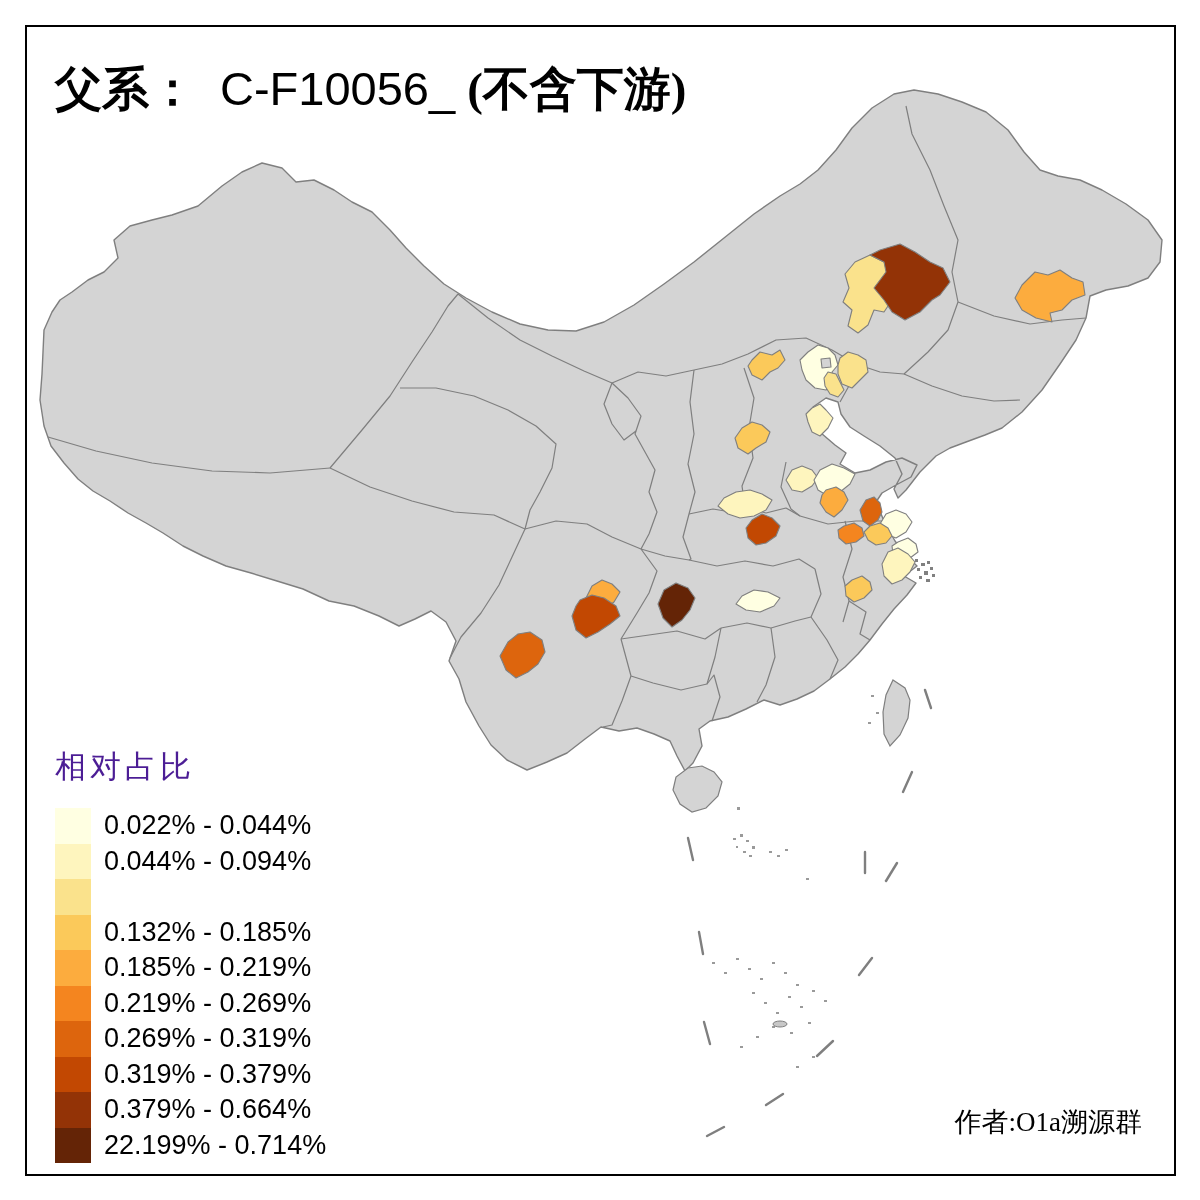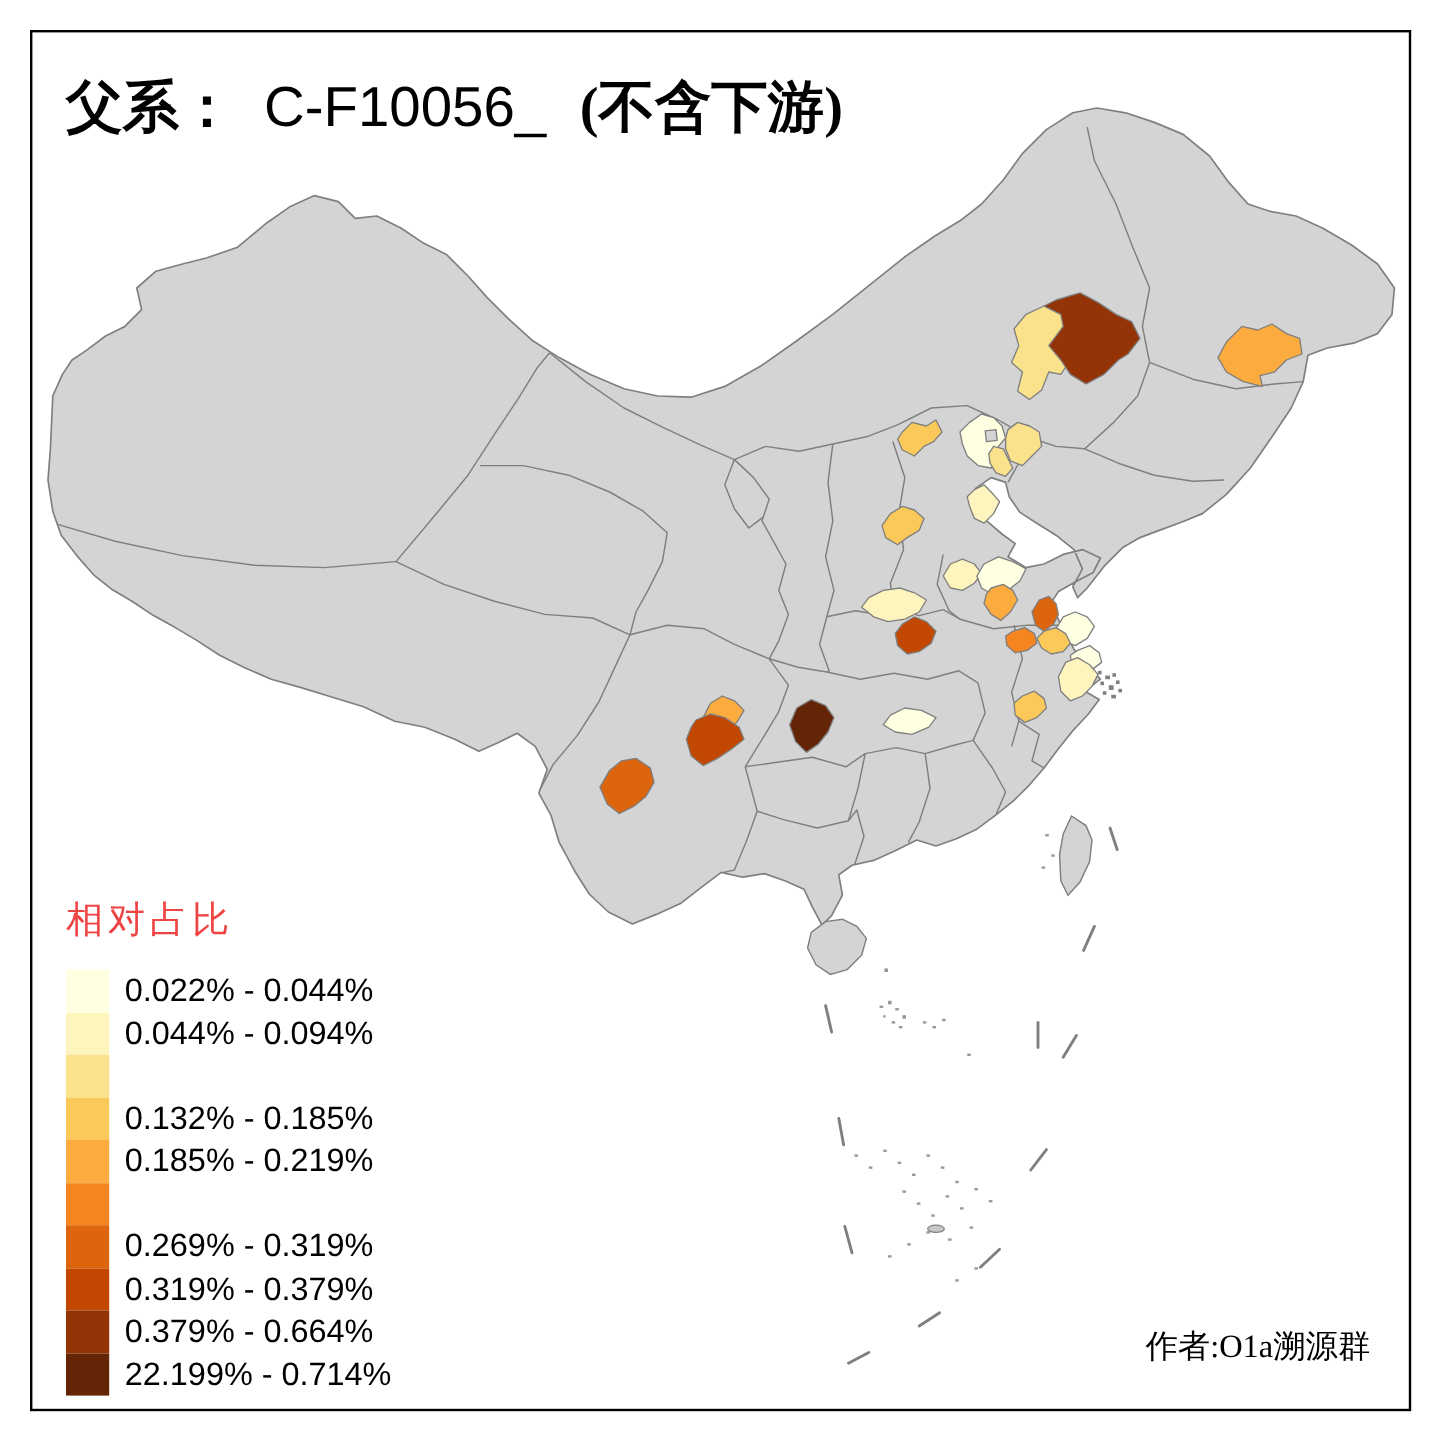--- a/index.html
+++ b/index.html
@@ -4,23 +4,23 @@
 <style>
   html,body{margin:0;padding:0;background:#ffffff;}
   .canvas{position:relative;width:1200px;height:1200px;background:#ffffff;overflow:hidden;
           font-family:"Liberation Sans",sans-serif;}
   .frame{position:absolute;left:25px;top:25px;width:1151px;height:1151px;
          border:2px solid #000;box-sizing:border-box;background:#fff;}
   .map-svg{position:absolute;left:0;top:0;width:1200px;height:1200px;}
   .page-title{position:absolute;left:55px;top:58px;font-size:47px;color:#000;white-space:nowrap;}
   .page-title .cjk{font-family:Liberation Serif, serif;font-weight:600;}
   .page-title .code{font-family:"Liberation Sans",sans-serif;font-weight:400;margin-left:24px;}
-  .page-title .suffix{font-family:"Liberation Serif",serif;font-weight:600;margin-left:28px;}
+  .page-title .suffix{font-family:"Liberation Serif",serif;font-weight:600;margin-left:12px;}
   .legend{position:absolute;left:55px;top:746px;}
-  .legend-title{font-family:"Liberation Serif",serif;font-size:31px;color:#ef4444;margin-bottom:20px;letter-spacing:4px;}
+  .legend-title{font-family:"Liberation Serif",serif;font-size:31px;color:#4c1d95;margin-bottom:20px;letter-spacing:4px;}
   .legend-rows{display:flex;flex-direction:column;text-align:center;}
   .legend-row{display:flex;align-items:center;height:35.5px;}
   .legend-swatch{width:36px;height:35.5px;flex:0 0 36px;}
   .legend-label{margin-left:13px;font-size:27px;color:#000;white-space:nowrap;}
   .author{position:absolute;right:58px;top:1104px;font-size:27px;color:#000;
           font-family:"Liberation Serif",serif;}
 </style>
 </head>
 <body>
 
@@ -191,20 +191,21 @@
       <div class="legend-row">
           <span class="legend-swatch" style="background: rgb(251, 201, 90);"></span>
           <span class="legend-label">0.132% - 0.185%</span>
         </div>
       <div class="legend-row">
           <span class="legend-swatch" style="background: rgb(252, 172, 62);"></span>
           <span class="legend-label">0.185% - 0.219%</span>
         </div>
       <div class="legend-row">
           <span class="legend-swatch" style="background: rgb(244, 133, 31);"></span>
+          <span class="legend-label">0.219% - 0.269%</span>
         </div>
       <div class="legend-row">
           <span class="legend-swatch" style="background: rgb(221, 101, 13);"></span>
           <span class="legend-label">0.269% - 0.319%</span>
         </div>
       <div class="legend-row">
           <span class="legend-swatch" style="background: rgb(194, 72, 2);"></span>
           <span class="legend-label">0.319% - 0.379%</span>
         </div>
       <div class="legend-row">

